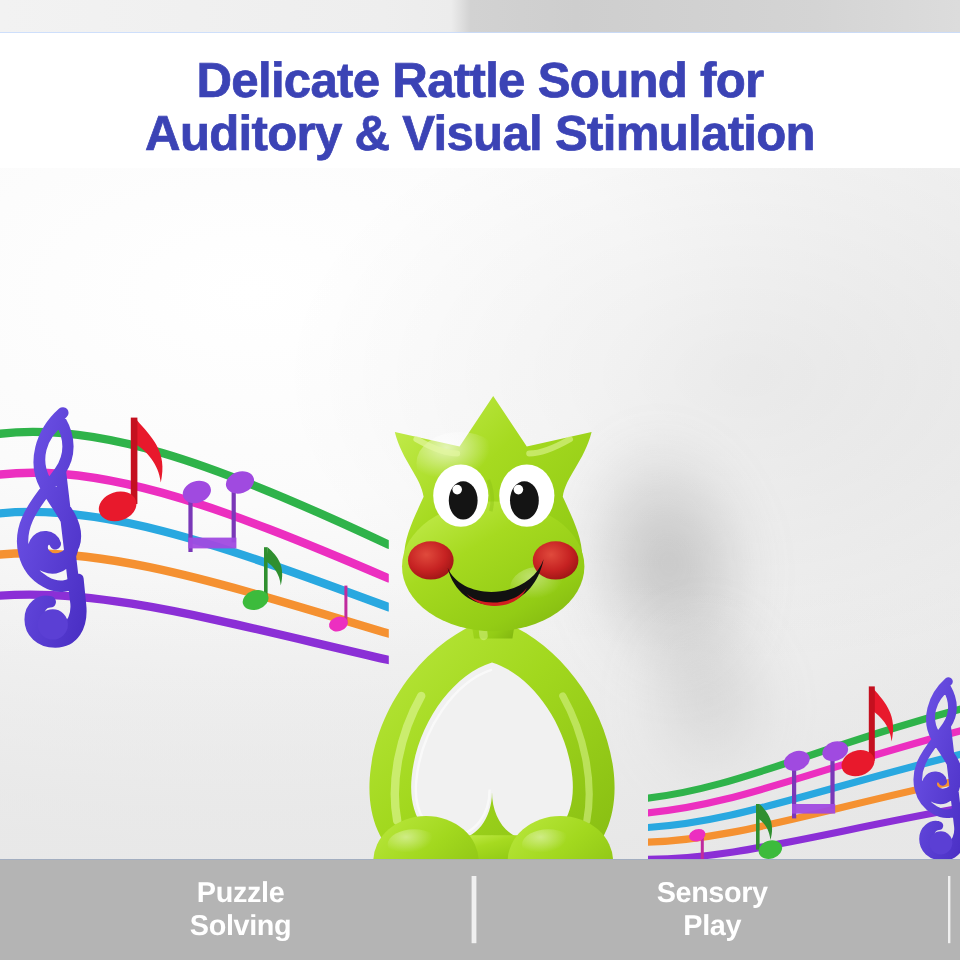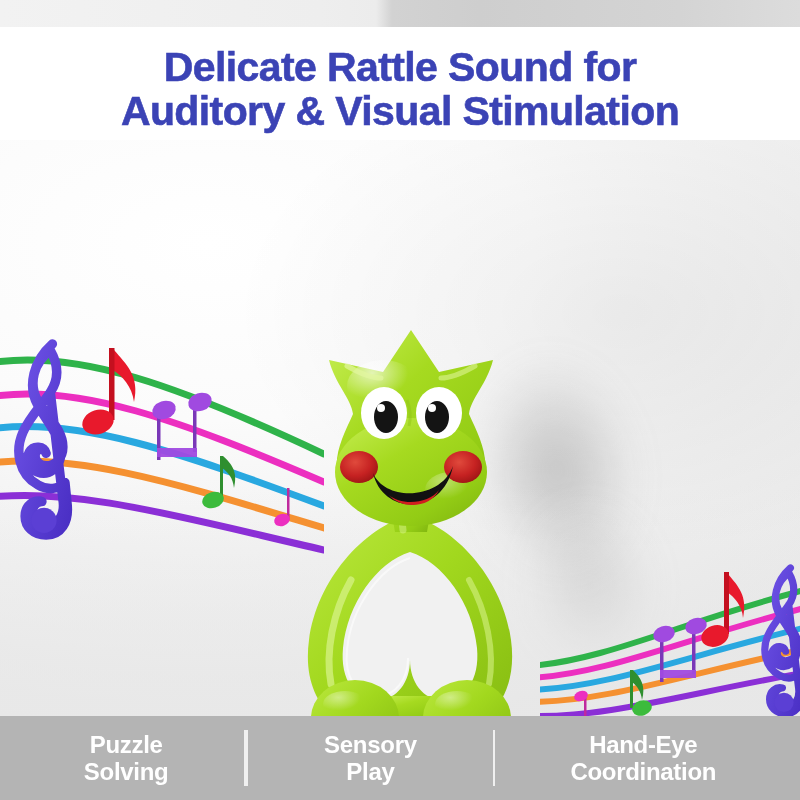--- a/index.html
+++ b/index.html
@@ -372,17 +372,15 @@
   </div>
 
   <div class="feature-bar">
     <div class="feature-item">Puzzle
 Solving</div>
     <div class="feature-divider"></div>
     <div class="feature-divider"></div>
     <div class="feature-item">Sensory
 Play</div>
     <div class="feature-divider"></div>
-    <div class="feature-item">Hand-Eye
-Coordination</div>
   </div>
 
 </div>
 
 </body></html>

